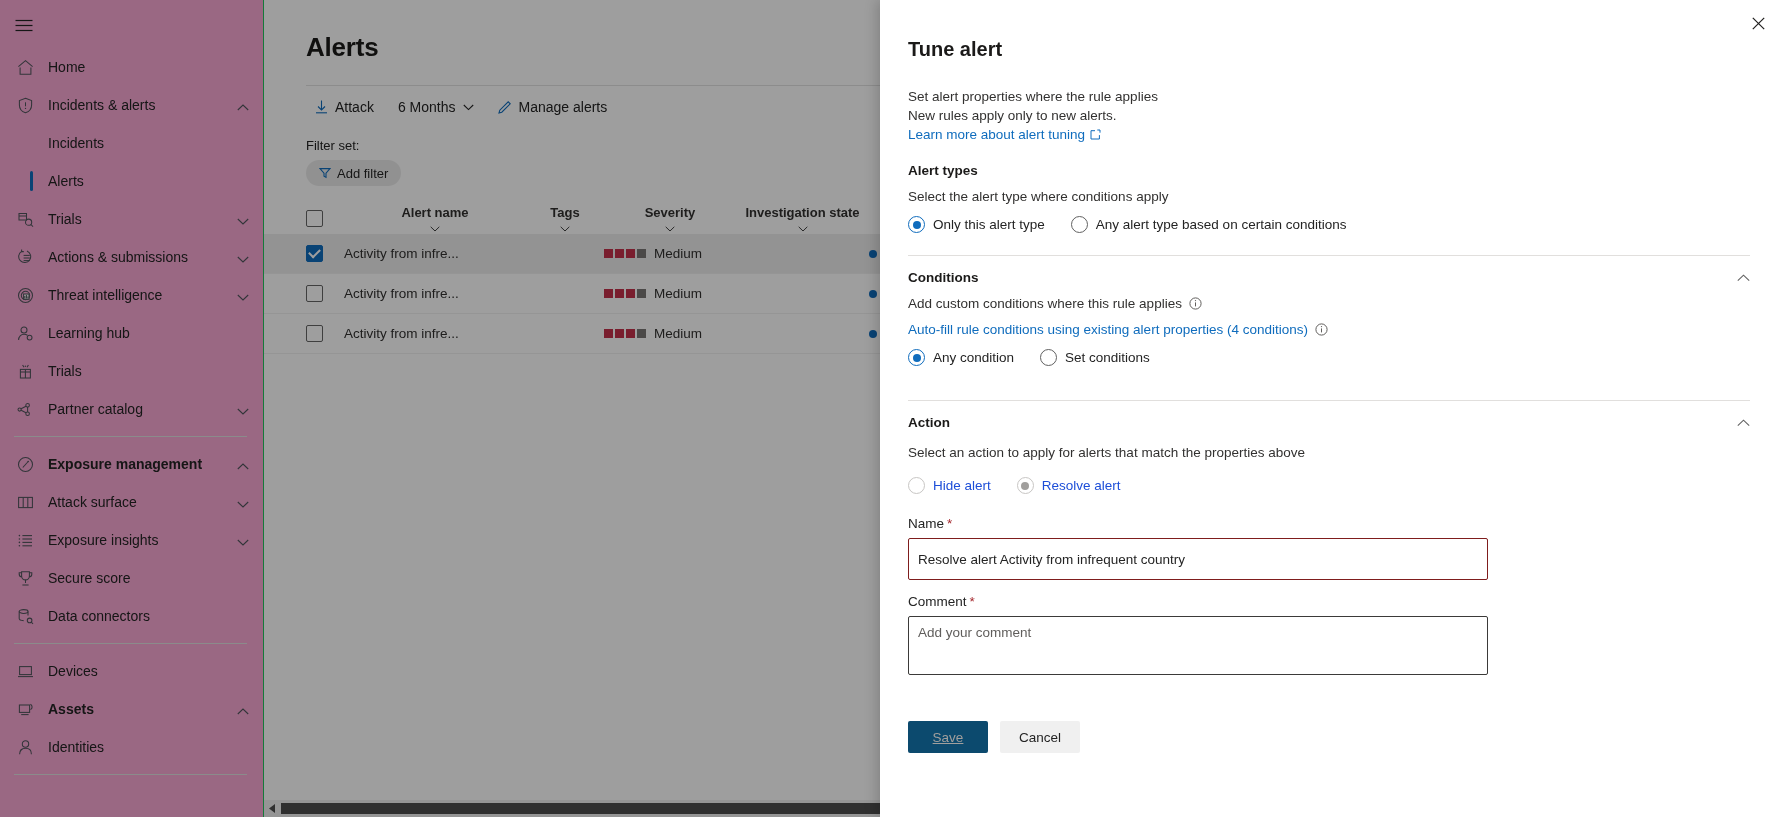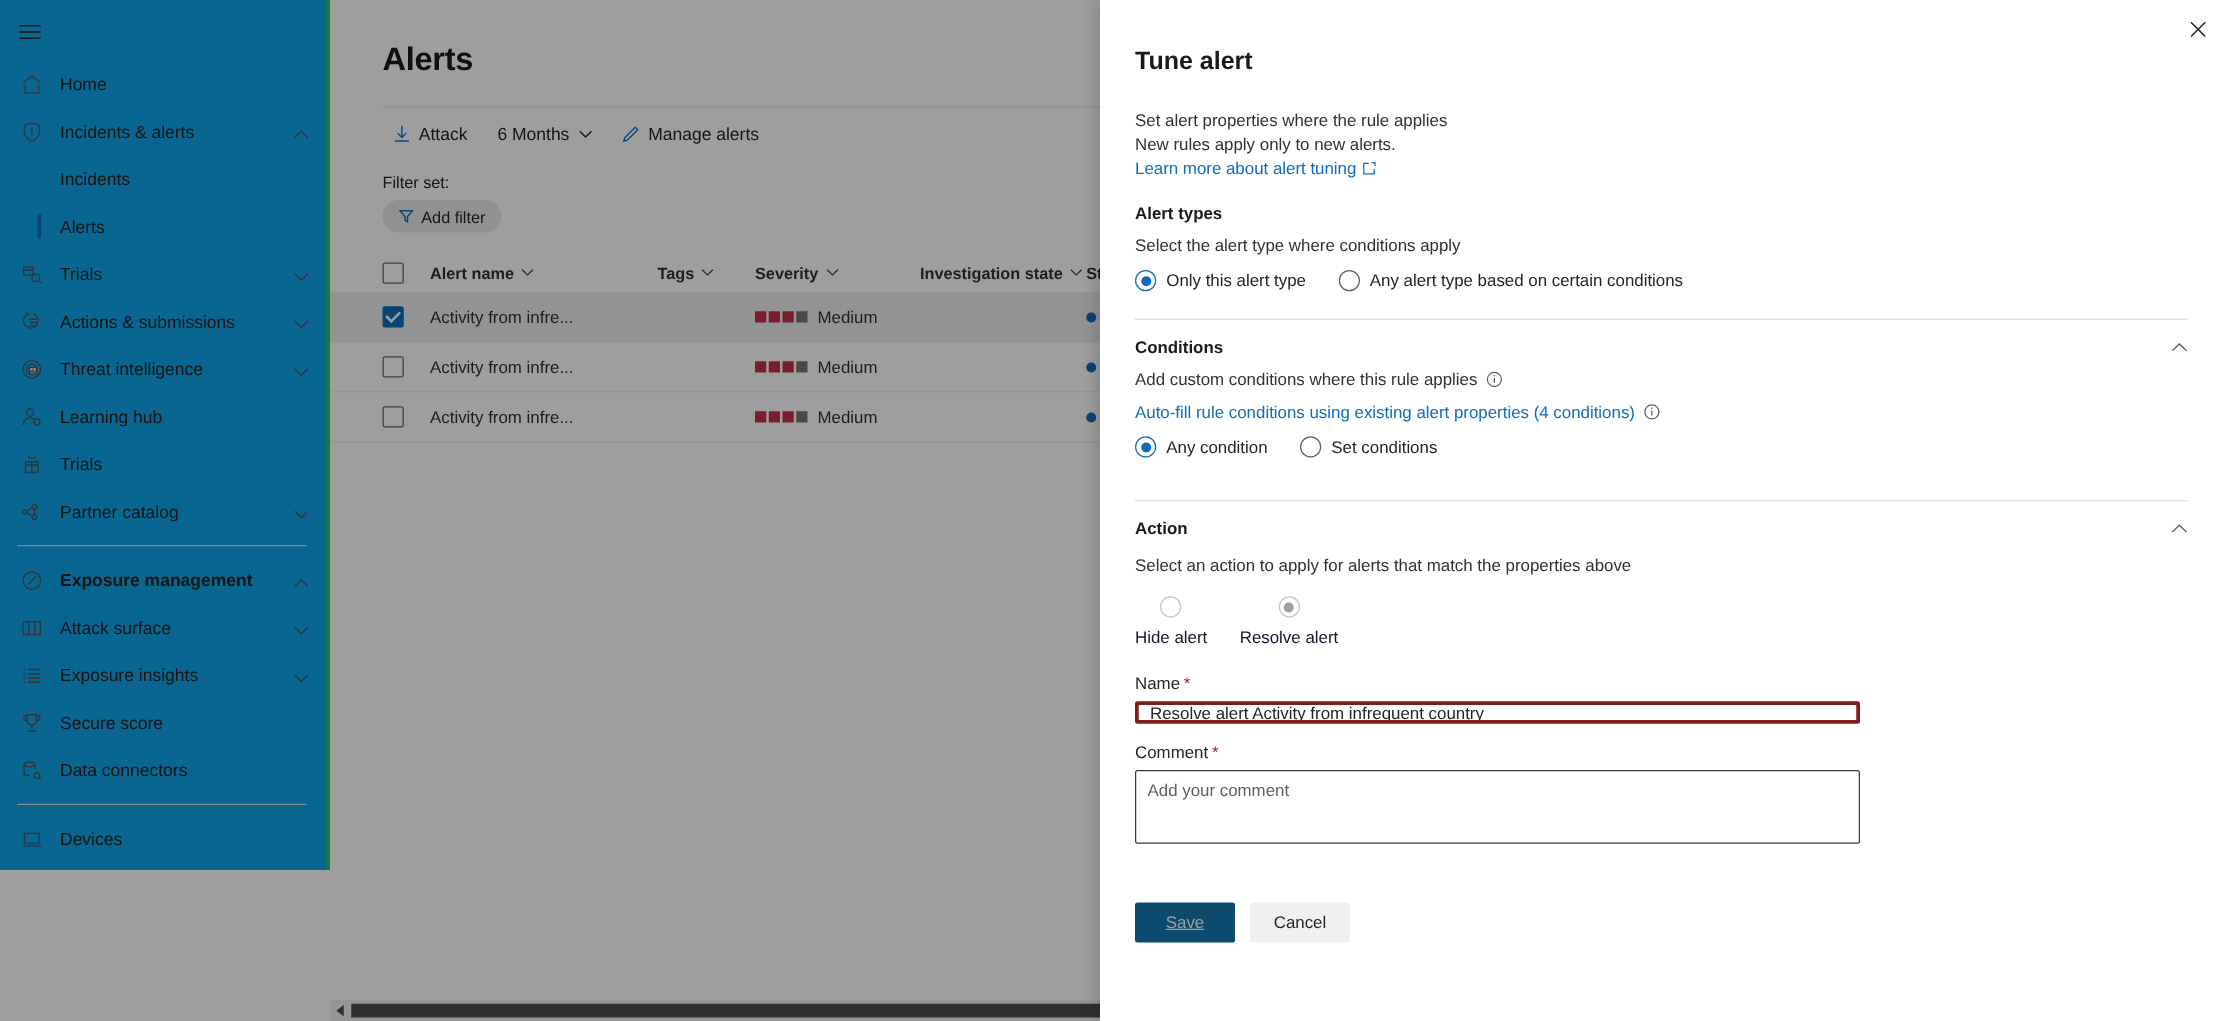--- a/index.html
+++ b/index.html
@@ -28,23 +28,23 @@
     position: absolute;
     inset: 0;
     background: rgba(0,0,0,0.38);
     z-index: 40;
   }
 
   
   #sidebar {
     position: absolute;
     left: 0; top: 0;
-    width: 264px; height: 696px;
-    background: #0ea5e9;
-    border-right: 3px solid #22c55e;
+    width: 264px; height: 817px;
+    background: #f9a8d4;
+    border-right: 1px solid #22c55e;
     overflow: hidden;
   }
   .hamburger {
     width: 48px; height: 44px;
     display: flex; align-items: center; justify-content: center;
     margin-top: 4px;
     cursor: pointer;
   }
   .hamburger svg { display:block; }
 
@@ -172,21 +172,21 @@
     padding-left: 42px;
     border-bottom: 1px solid #f0f0f0;
   }
   .tbl-row.sel { background: #ededed; }
   .col-check { width: 38px; flex: 0 0 38px; display:flex; align-items:center; }
   .col-name  { width: 182px; flex: 0 0 182px; }
   .col-tags  { width: 78px; flex: 0 0 78px; }
   .col-sev   { width: 132px; flex: 0 0 132px; display:flex; align-items:center; gap:8px;}
   .col-inv   { width: 133px; flex: 0 0 133px; }
   .col-status{ width: 130px; flex: 0 0 130px; display:flex; align-items:center; gap:8px;}
-  .hdr-cell { display:flex; align-items:center; gap:6px; }
+  .hdr-cell { display:flex; align-items:center; gap:6px;flex-direction:column; }
   .hdr-cell .chev-sm { color:#424242; display:flex; }
 
   .chk {
     width: 17px; height: 17px;
     border: 1px solid #666;
     border-radius: 2px;
     background: #fff;
     display: flex; align-items: center; justify-content: center;
     cursor: pointer;
   }
@@ -303,21 +303,21 @@
     width: 17px; height: 17px; border-radius: 50%;
     border: 1px solid #616161; background: #fff;
     display: flex; align-items: center; justify-content: center;
     flex: 0 0 17px;
   }
   .radio.on .rd { border: 1px solid #0f6cbd; }
   .radio.on .rd::after {
     content: ""; width: 8px; height: 8px; border-radius: 50%;
     background: #0f6cbd;
   }
-  .radio.disabled { color: #0f172a; cursor: default; flex-direction: column; }
+  .radio.disabled { color: #1d4ed8; cursor: default; }
   .radio.disabled .rd { border-color: #c8c6c4; }
   .radio.disabled.on .rd { border-color: #c8c6c4; }
   .radio.disabled.on .rd::after { background: #a19f9d; }
 
   .sec-hr { height:1px; background:#e1dfdd; margin-top: 22px; }
   .sec-head {
     display:flex; align-items:center; justify-content: space-between;
     margin-top: 14px;
     cursor: pointer;
   }
@@ -329,22 +329,22 @@
 
   .field-label {
     font-size: 13.5px;
     color: #242424;
     margin-top: 22px;
   }
   .req { color: #a4262c; margin-left: 3px; }
   .txt-input {
     margin-top: 7px;
     width: 580px;
-    height: 18px;
-    border: 3px solid #7f1d1d;
+    height: 42px;
+    border: 1px solid #7f1d1d;
     border-radius: 2px;
     padding: 0 9px;
     font-size: 13.5px;
     color: #242424;
     font-family: "Liberation Sans", sans-serif;
     background: #fff;
     outline: none;
   }
   .txt-area {
     margin-top: 7px;

